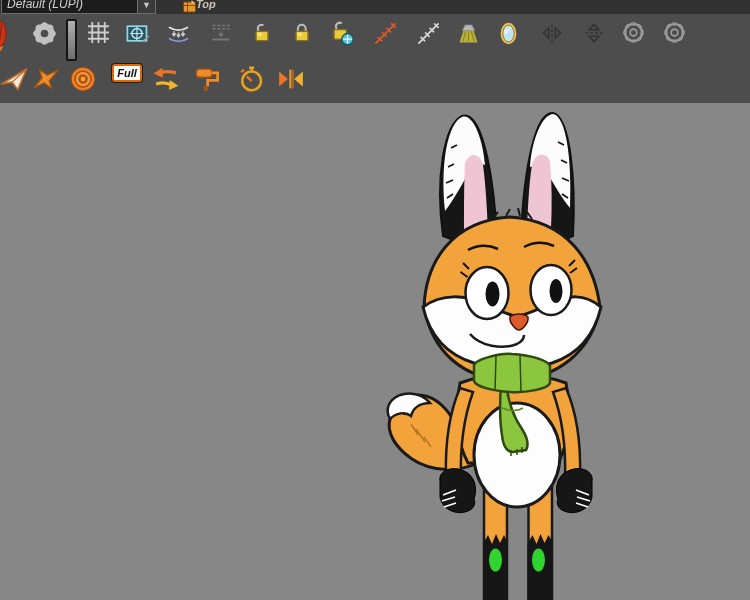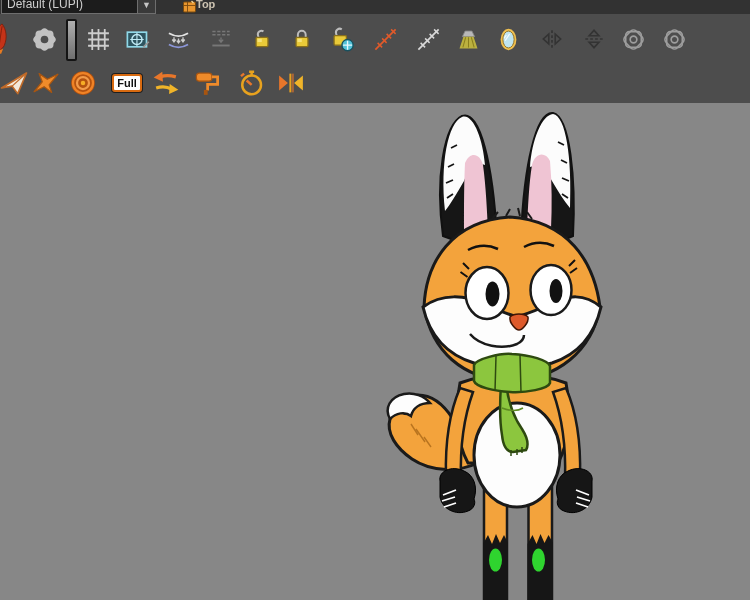--- a/index.html
+++ b/index.html
@@ -1,30 +1,30 @@
 <!DOCTYPE html>
 <html><head>
 <meta charset="utf-8">
 <style>
   html,body{margin:0;padding:0;background:#2a2a2a;font-family:"Liberation Sans",sans-serif;}
-  .screen{position:relative;width:750px;height:600px;overflow:hidden;background:#878787;}
+  .screen{position:relative;width:750px;height:600px;overflow:hidden;background:#878787;font-style:italic;}
 
   
   .topbar{position:absolute;top:0;left:0;width:750px;height:14px;background:#323232;z-index:5;}
   .dropdown{position:absolute;left:1px;top:-8px;width:155px;height:22px;background:#1c1c1c;
     border:1px solid #6e6e6e;box-sizing:border-box;color:#cfcfcf;font-size:12px;line-height:22px;
     padding-left:5px;overflow:hidden;white-space:nowrap;}
   .dd-arrow{position:absolute;right:0;top:0;width:17px;height:100%;background:#3a3a3a;
     border-left:1px solid #6e6e6e;color:#c6c6c6;font-size:9px;text-align:center;line-height:24px;}
   .topview{position:absolute;left:183px;top:0;height:14px;display:flex;align-items:flex-start;}
   .topview-label{color:#cdc3b1;font-size:11px;line-height:11px;margin-top:-1px;font-weight:bold;}
 
   
   .toolbar{position:absolute;top:14px;left:0;width:750px;height:89px;background:#4d4d4d;z-index:4;}
-  .ti{position:absolute;width:36px;height:38px;display:flex;align-items:center;justify-content:center;}
+  .ti{position:absolute;width:36px;height:38px;display:flex;align-items:flex-start;justify-content:center;}
   .r1{top:6px;} .r2{top:50px;}
   .sep-bar{position:absolute;left:66px;top:5px;width:11px;height:42px;box-sizing:border-box;
     background:linear-gradient(180deg,#b0b0b0,#6e6e6e);border:2px solid #141414;border-radius:2px;}
   .full-badge{background:#ffffff;border:2px solid #d86a10;box-shadow:0 0 0 1px #1e1e1e;
     border-radius:3px;font-weight:bold;font-size:11px;color:#101010;padding:0 3px;line-height:14px;}
 
   
   .canvas{position:absolute;top:103px;left:0;width:750px;height:497px;background:#878787;}
   .fox{position:absolute;left:380px;top:0;}
 </style>

